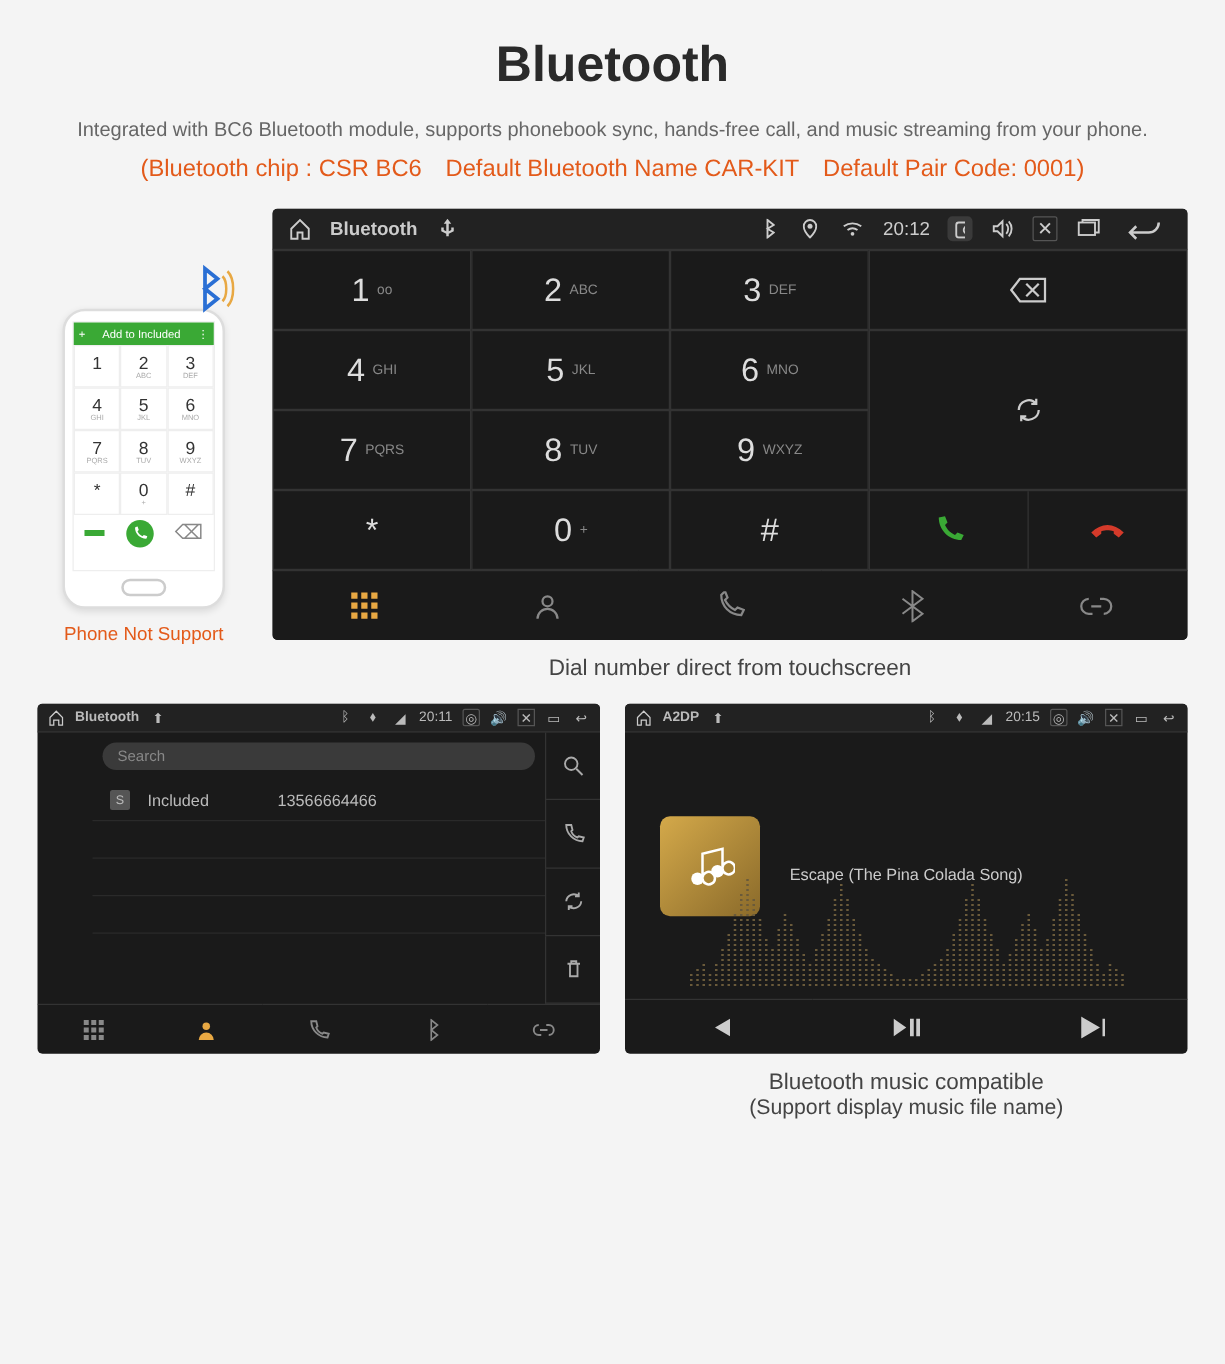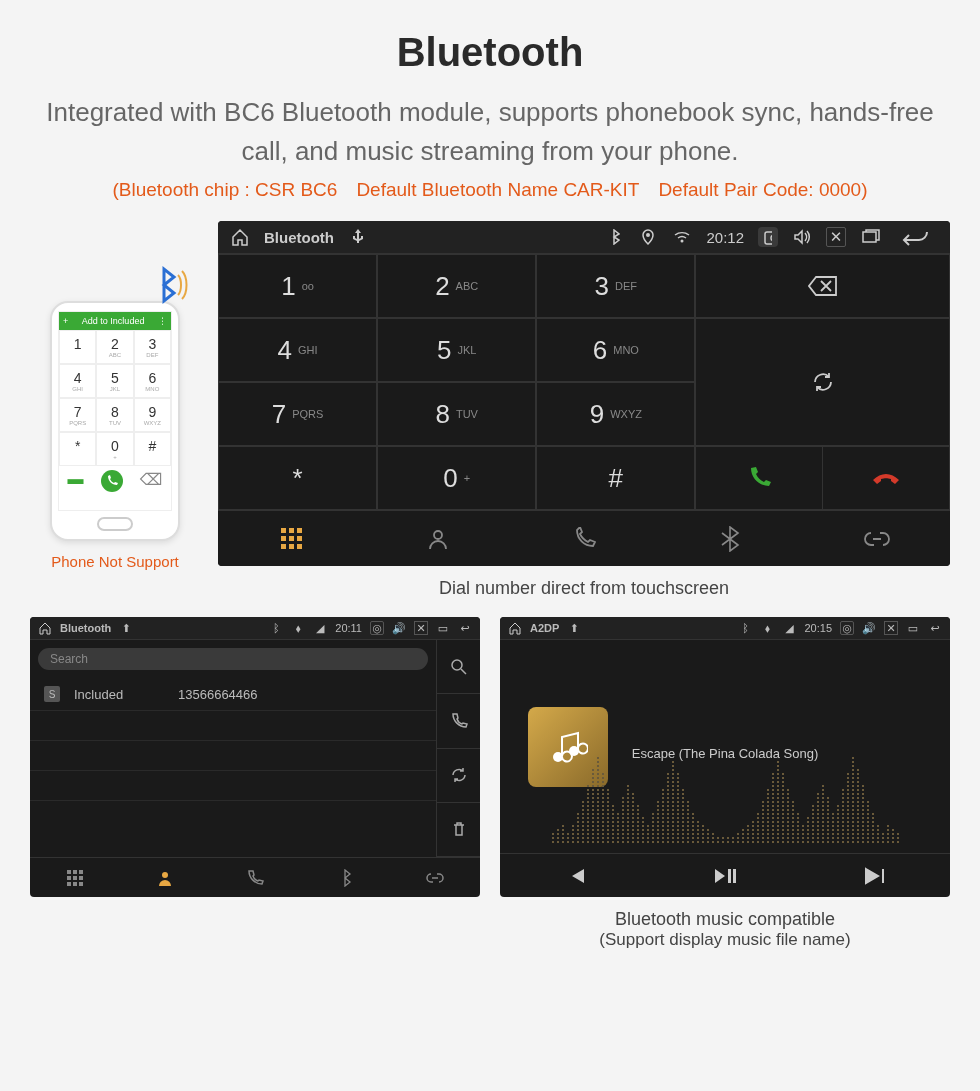--- a/index.html
+++ b/index.html
@@ -5,21 +5,21 @@
 * { margin: 0; padding: 0; box-sizing: border-box; }
 body {
   width: 980px;
   height: 1091px;
   background: #f4f4f4;
   font-family: Arial, sans-serif;
   color: #333;
   overflow: hidden;
 }
 .page-title { font-size: 40px; font-weight: bold; text-align: center; margin-top: 30px; color: #2a2a2a; }
-.subtitle { font-size: 26px; color: #666; text-align: center; margin: 18px 40px 0; line-height: 1.5; }
+.subtitle { font-size: 16px; color: #666; text-align: center; margin: 18px 40px 0; line-height: 1.5; }
 .spec-line { font-size: 19px; color: #e35a1a; text-align: center; margin: 8px 0 20px; }
 .row1 { display: flex; gap: 18px; padding: 0 30px; align-items: flex-start; }
 .phone-col { width: 170px; text-align: center; margin-top: 80px; }
 .phone-mock { width: 130px; height: 240px; margin: 0 auto; background: #fff; border: 2px solid #ddd; border-radius: 18px; position: relative; padding: 8px 6px; box-shadow: 0 2px 6px rgba(0,0,0,.1); }
 .phone-screen { background: #fff; height: 200px; border: 1px solid #eee; position: relative; }
 .phone-header { background: #3aa935; color: #fff; font-size: 9px; padding: 4px; display: flex; justify-content: space-between; }
 .phone-keys { display: grid; grid-template-columns: repeat(3,1fr); font-size: 10px; color: #666; }
 .phone-key { border: 1px solid #eee; text-align: center; padding: 5px 0; }
 .phone-key .n { font-size: 14px; color: #333; }
 .phone-key .l { font-size: 6px; color: #aaa; }
@@ -50,21 +50,21 @@
 .caption { text-align: center; font-size: 18px; color: #444; margin-top: 12px; }
 .caption .sub { display: block; font-size: 17px; }
 
 .row2 { display: flex; gap: 20px; padding: 18px 30px 0; }
 .panel { flex: 1; }
 .small-hu { background: #1a1a1a; border-radius: 4px; overflow: hidden; color: #bbb; height: 280px; display: flex; flex-direction: column; }
 .small-top { display: flex; align-items: center; gap: 8px; padding: 4px 8px; font-size: 11px; background: #222; border-bottom: 1px solid #333; }
 .small-top .spacer { flex: 1; }
 .small-top .ico { width: 14px; height: 14px; display: flex; align-items: center; justify-content: center; }
 .pb-body { display: flex; flex: 1; }
-.pb-list { flex: 1; }
+.pb-list { flex: 1; margin-left: 44px; }
 .pb-search { background: #3a3a3a; border-radius: 12px; margin: 8px; padding: 4px 12px; font-size: 12px; color: #888; }
 .pb-row { display: flex; gap: 14px; padding: 8px 14px; font-size: 13px; border-bottom: 1px solid #2a2a2a; align-items: center; }
 .pb-avatar { width: 16px; height: 16px; background: #555; display: flex; align-items: center; justify-content: center; font-size: 10px; border-radius: 2px; }
 .pb-side { width: 44px; display: flex; flex-direction: column; }
 .pb-side-btn { flex: 1; display: flex; align-items: center; justify-content: center; border-left: 1px solid #333; border-bottom: 1px solid #333; }
 .small-tabs { display: grid; grid-template-columns: repeat(5,1fr); }
 .small-tab { height: 40px; display: flex; align-items: center; justify-content: center; border-top: 1px solid #333; }
 .small-tab.active svg, .small-tab.active path { fill: #e8a843; }
 .small-tab .grid-icon { grid-template-columns: repeat(3,4px); grid-template-rows: repeat(3,4px); gap: 2px; }
 .small-tab .grid-icon div { background: #888; }
@@ -75,21 +75,21 @@
 .viz { position: absolute; bottom: 10px; left: 0; right: 0; height: 90px; display: flex; align-items: flex-end; justify-content: center; gap: 3px; }
 .viz span { width: 2px; background: repeating-linear-gradient(to top, #6a5a3a 0 2px, transparent 2px 4px); display: block; }
 .music-ctrls { display: grid; grid-template-columns: repeat(3,1fr); }
 .music-btn { height: 44px; display: flex; align-items: center; justify-content: center; border-top: 1px solid #333; }
 </style>
 </head>
 <body>
 
 <h1 class="page-title">Bluetooth</h1>
 <p class="subtitle">Integrated with BC6 Bluetooth module, supports phonebook sync, hands-free call, and music streaming from your phone.</p>
-<p class="spec-line">(Bluetooth chip : CSR BC6 Default Bluetooth Name CAR-KIT Default Pair Code: 0000)</p>
+<p class="spec-line">(Bluetooth chip : CSR BC6 Default Bluetooth Name CAR-KIT Default Pair Code: 0001)</p>
 
 <div class="row1">
 
   <div class="phone-col">
     <div class="phone-mock">
       <div class="bt-icon">
         <svg width="40" height="40">
             <path d="M12 4v32l10-8-10-8 10-8-10-8z" fill="none" stroke="#2a6fd4" stroke-width="3"></path>
             <path d="M26 10c4 4 4 16 0 20M30 6c6 6 6 22 0 28" fill="none" stroke="#e8a843" stroke-width="2"></path>
           </svg>

